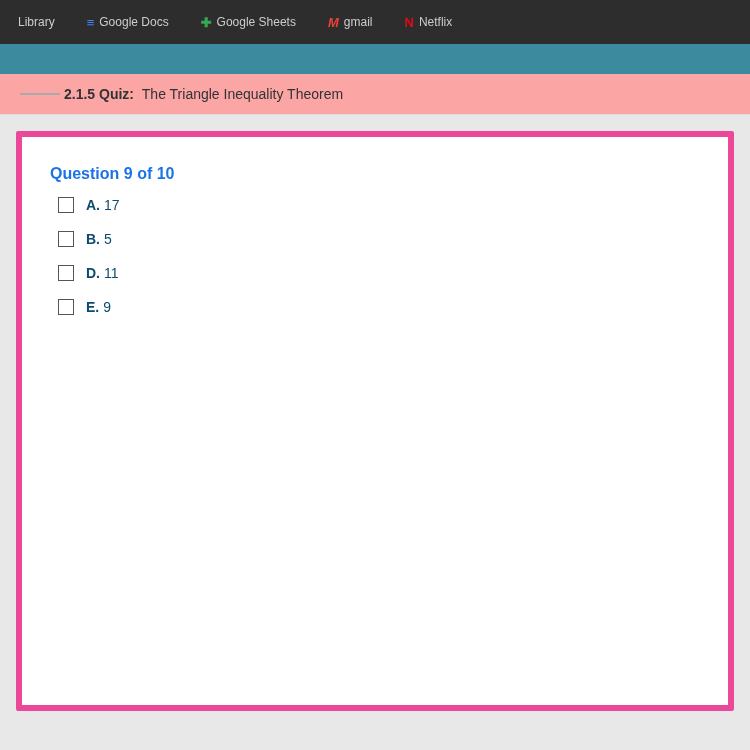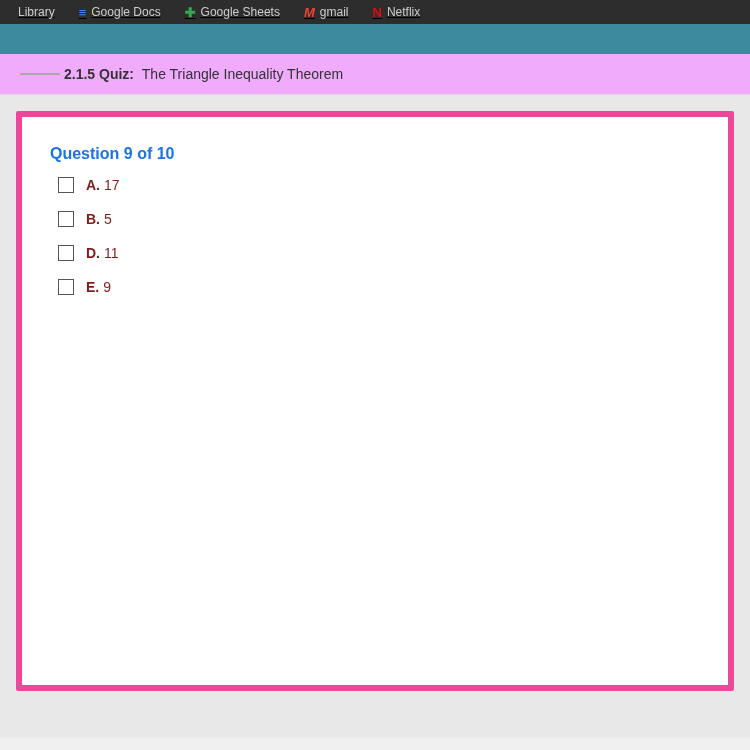--- a/index.html
+++ b/index.html
@@ -12,26 +12,25 @@
       font-family: Arial, sans-serif;
       background: #f0f0f0;
       width: 750px;
       height: 750px;
       overflow: hidden;
     }
 
     
     .browser-toolbar {
       background: #2d2d2d;
-      height: 24px;
+      height: 44px;
       display: flex;
       align-items: center;
       padding: 0 8px;
-      gap: 4px;
-      text-decoration: underline;
+      gap: 12px;
     }
 
     .tab-item {
       display: flex;
       align-items: center;
       gap: 5px;
       padding: 4px 10px;
       border-radius: 4px 4px 0 0;
       font-size: 12px;
       color: #ccc;
@@ -76,21 +75,21 @@
     
     .main-content {
       background: #e8e8e8;
       height: calc(750px - 66px);
       padding: 0;
       overflow-y: auto;
     }
 
     
     .quiz-header {
-      background: #f0abfc;
+      background: #fca5a5;
       padding: 12px 20px;
       border-bottom: 1px solid #ddd;
       display: flex;
       align-items: center;
       gap: 8px;
     }
 
     .quiz-title {
       font-size: 14px;
       color: #333;
@@ -138,21 +137,21 @@
       width: 16px;
       height: 16px;
       border: 1.5px solid #555;
       background: white;
       flex-shrink: 0;
       cursor: pointer;
     }
 
     .option-label {
       font-size: 14px;
-      color: #7f1d1d;
+      color: #0c4a6e;
     }
 
     .divider-line {
       width: 40px;
       height: 2px;
       background: #aaa;
       margin-right: 4px;
     }
 
     .header-line {

